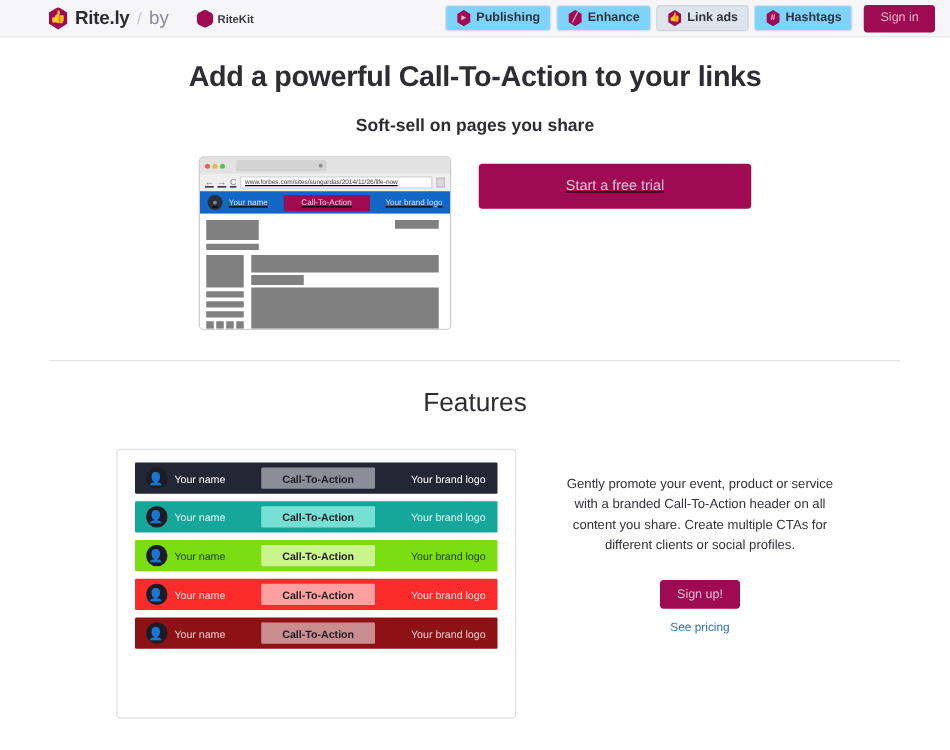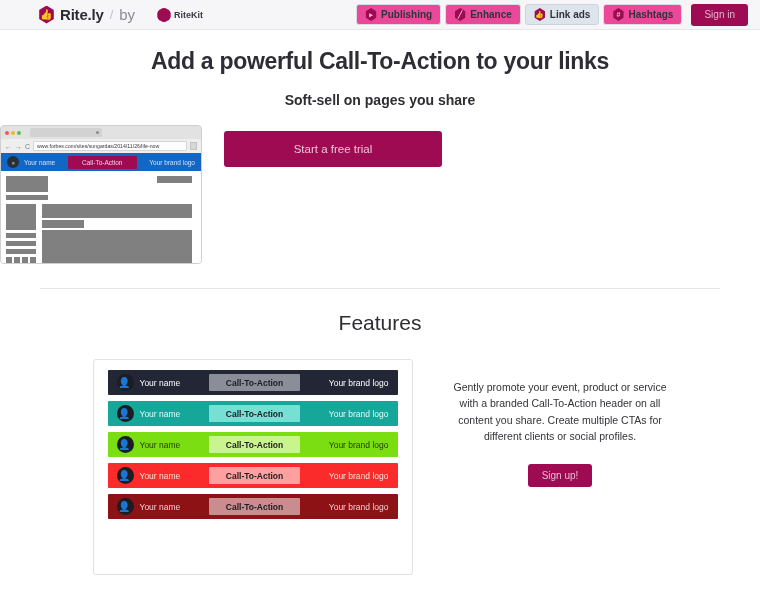--- a/index.html
+++ b/index.html
@@ -40,21 +40,21 @@
     background: #9e0b52; border-radius: 4px;
   }
   .rk-mark i:nth-child(2){ transform: rotate(60deg); }
   .rk-mark i:nth-child(3){ transform: rotate(120deg); }
   .rk-name { font-size: 9px; font-weight: bold; color: #3a3a44; }
 
   .nav { margin-left: auto; display: flex; align-items: center; gap: 4px; }
   .nav-btn {
     display: flex; align-items: center; gap: 4px;
     height: 21px; padding: 0 8px;
-    background: #ec4899;
+    background: #7dd3fc;
     border: 1px solid #dcdce4;
     border-radius: 3px;
     font-size: 10px; font-weight: bold; color: #32323c;
     cursor: pointer; white-space: nowrap;
   }
   .nav-btn.active { background: #dde4ec; border-color: #ccd4de; }
   .nav-hex {
     width: 12px; height: 13px; flex: 0 0 12px;
     background: #9e0b52;
     clip-path: polygon(50% 0%, 93% 25%, 93% 75%, 50% 100%, 7% 75%, 7% 25%);
@@ -73,22 +73,23 @@
     font-size: 23px; font-weight: bold; color: #2d2d33;
     letter-spacing: -0.3px;
   }
   .hero h2 {
     font-size: 14px; font-weight: bold; color: #2d2d33;
     margin-top: 17px;
   }
 
   .hero-row {
     margin-top: 17px;
-    display: flex; align-items: flex-start; justify-content: flex-start;
+    display: flex; align-items: flex-start; justify-content: center;
     gap: 22px;
+    text-decoration: underline;
   }
 
   
   .browser {
     width: 202px; height: 139px;
     background: #e9e9e9;
     border: 1px solid #cfcfcf;
     border-radius: 4px;
     overflow: hidden;
     text-align: left;
@@ -326,14 +327,15 @@
       <span class="av">👤</span>
       <span class="nm">Your name</span>
       <span class="cbtn" style="background:#c98d90;">Call-To-Action</span>
       <span class="lg">Your brand logo</span>
     </div>
   </div>
 
   <div class="feat-text">
     <p>Gently promote your event, product or service with a branded Call-To-Action header on all content you share. Create multiple CTAs for different clients or social profiles.</p>
     <button class="signup">Sign up!</button>
+    <a class="pricing">See pricing</a>
   </div>
 </div>
 
 </body></html>

